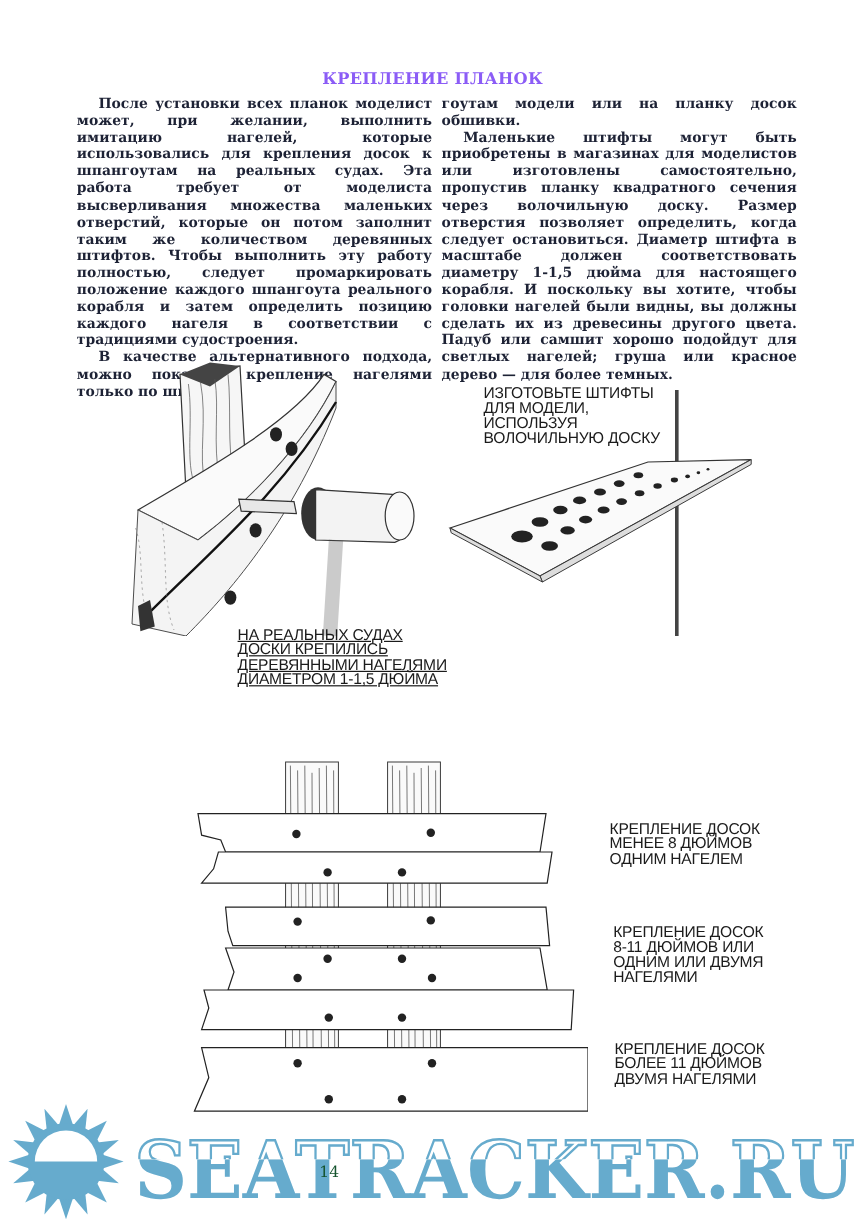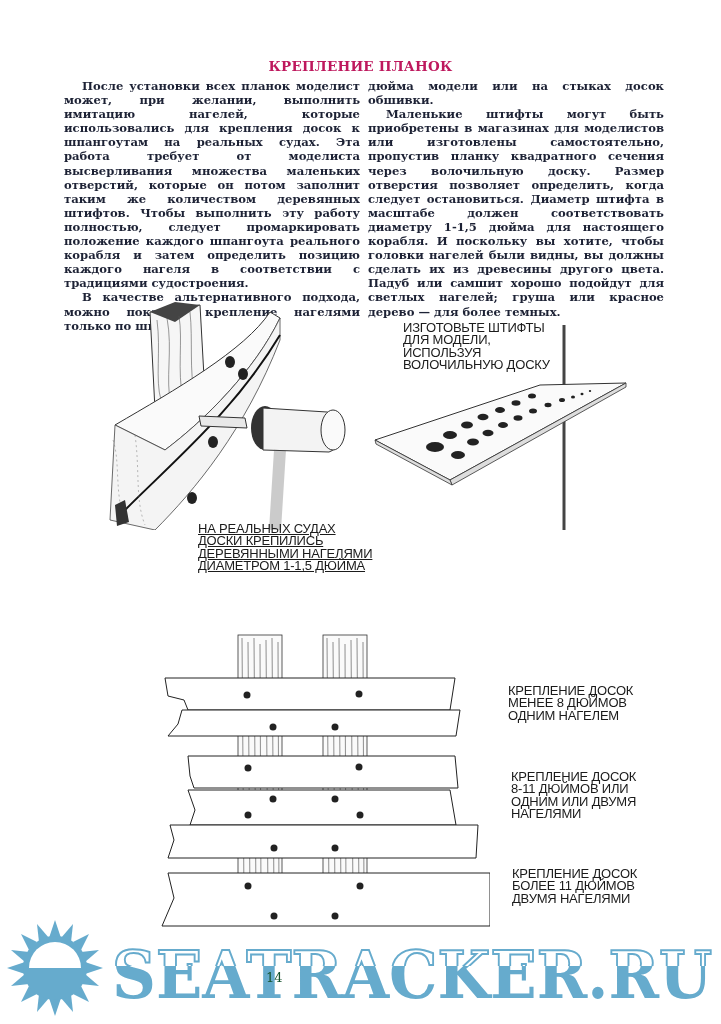--- a/index.html
+++ b/index.html
@@ -1,17 +1,17 @@
 <!DOCTYPE html>
 <html><head>
 <meta charset="utf-8">
 <style>
   html, body { margin: 0; padding: 0; background: #ffffff; }
   body { width: 721px; height: 1024px; position: relative; overflow: hidden; font-family: "DejaVu Serif", serif; color: #1b1f2e; }
-  .title { position: absolute; top: 58px; left: 0; width: 721px; text-align: center; font-family: "DejaVu Serif", serif; font-weight: bold; font-size: 13.5px; letter-spacing: 0.2px; color: #be185d; }
+  .title { position: absolute; top: 58px; left: 0; width: 721px; text-align: center; font-family: "DejaVu Serif", serif; font-weight: bold; font-size: 13.5px; letter-spacing: 0.2px; color: #8b5cf6; }
   .col { position: absolute; top: 79px; width: 296px; font-size: 11.6px; line-height: 14.1px; text-align: justify; font-weight: bold; color: #1d2235; }
   .col p { margin: 0; text-indent: 18px; hyphens: manual; }
   .col p.cont { text-indent: 0; }
   .col-left { left: 64px; }
   .col-right { left: 368px; }
   .fig { position: absolute; }
   .caption { position: absolute; font-family: "Liberation Sans", sans-serif; font-size: 13px; line-height: 12.4px; color: #1b1b1b; text-transform: uppercase; letter-spacing: -0.2px; }
   .caption div { white-space: nowrap; }
   .watermark { position: absolute; left: 0; top: 918px; width: 721px; height: 106px; }
   .page-number { position: absolute; left: 266px; top: 970px; font-size: 13px; color: #14532d; font-family: "DejaVu Serif", serif; }
@@ -20,21 +20,21 @@
 <body>
 
 <div class="title">КРЕПЛЕНИЕ ПЛАНОК</div>
 
 <div class="col col-left">
   <p>После установки всех планок моделист может, при желании, выполнить имитацию нагелей, которые использовались для крепления досок к шпангоутам на реальных судах. Эта работа требует от моделиста высверливания множества маленьких отверстий, которые он потом заполнит таким же количеством деревянных штифтов. Чтобы выполнить эту работу полностью, следует промаркировать положение каждого шпангоута реального корабля и затем определить позицию каждого нагеля в соответствии с традициями судостроения.</p>
   <p>В качестве альтернативного подхода, можно показать крепление нагелями только по шпан-</p>
 </div>
 
 <div class="col col-right">
-  <p class="cont">дюйма модели или на стыках досок обшивки.</p>
+  <p class="cont">гоутам модели или на планку досок обшивки.</p>
   <p>Маленькие штифты могут быть приобретены в магазинах для моделистов или изготовлены самостоятельно, пропустив планку квадратного сечения через волочильную доску. Размер отверстия позволяет определить, когда следует остановиться. Диаметр штифта в масштабе должен соответствовать диаметру 1-1,5 дюйма для настоящего корабля. И поскольку вы хотите, чтобы головки нагелей были видны, вы должны сделать их из древесины другого цвета. Падуб или самшит хорошо подойдут для светлых нагелей; груша или красное дерево — для более темных.</p>
 </div>
 
 <svg class="fig" style="left:95px;top:300px;" width="300" height="230" viewBox="0 0 300 230">
 
   <g>
     <polygon points="55,12 105,5 110,95 60,110" fill="#f6f6f6" stroke="#333" stroke-width="1"></polygon>
     <polygon points="55,12 80,2 105,5 80,22" fill="#444"></polygon>
     <path d="M62,20 C66,50 60,80 66,100 M72,18 C78,50 70,80 76,104 M84,16 C88,40 82,70 88,100 M95,12 C98,40 94,70 100,98" stroke="#555" stroke-width="0.6" fill="none"></path>
   </g>

